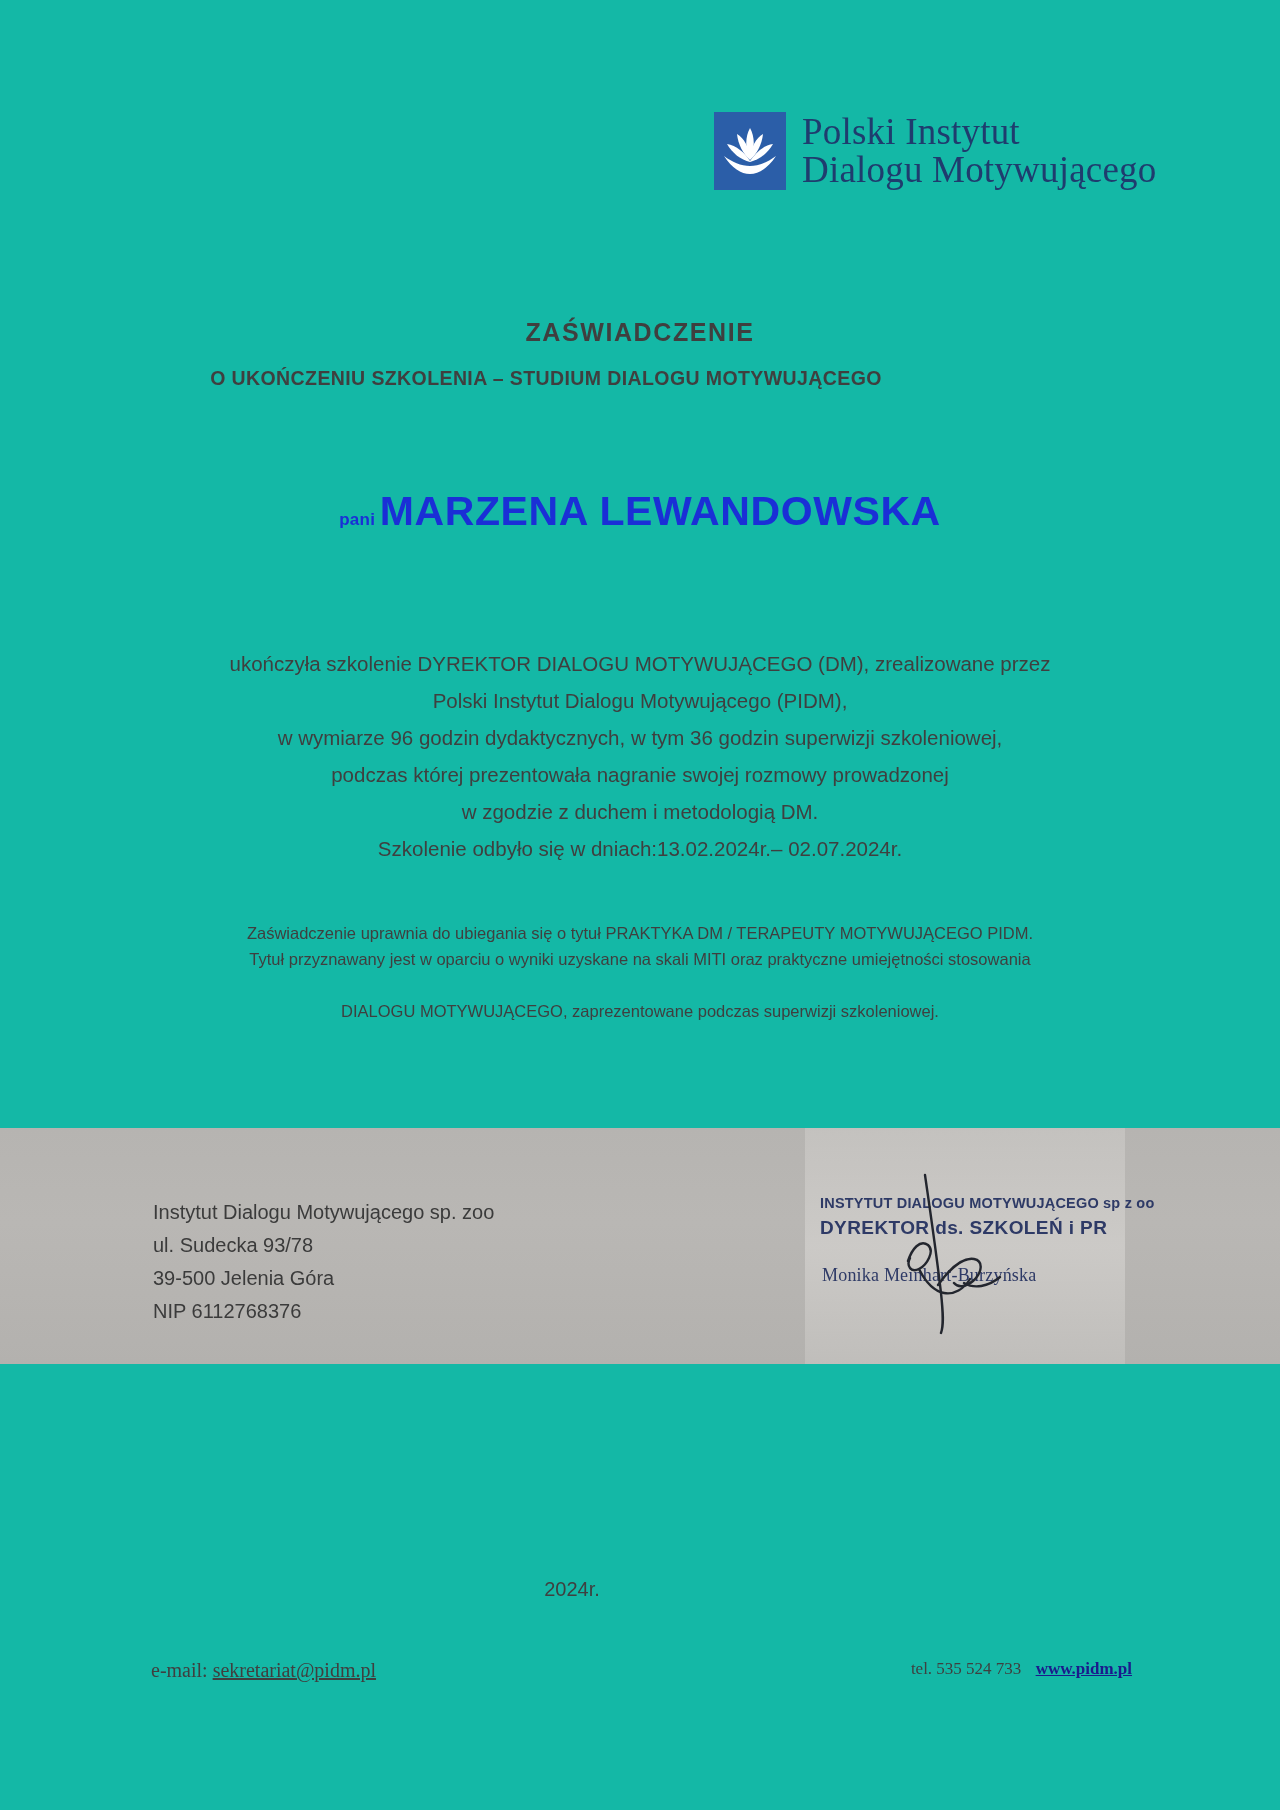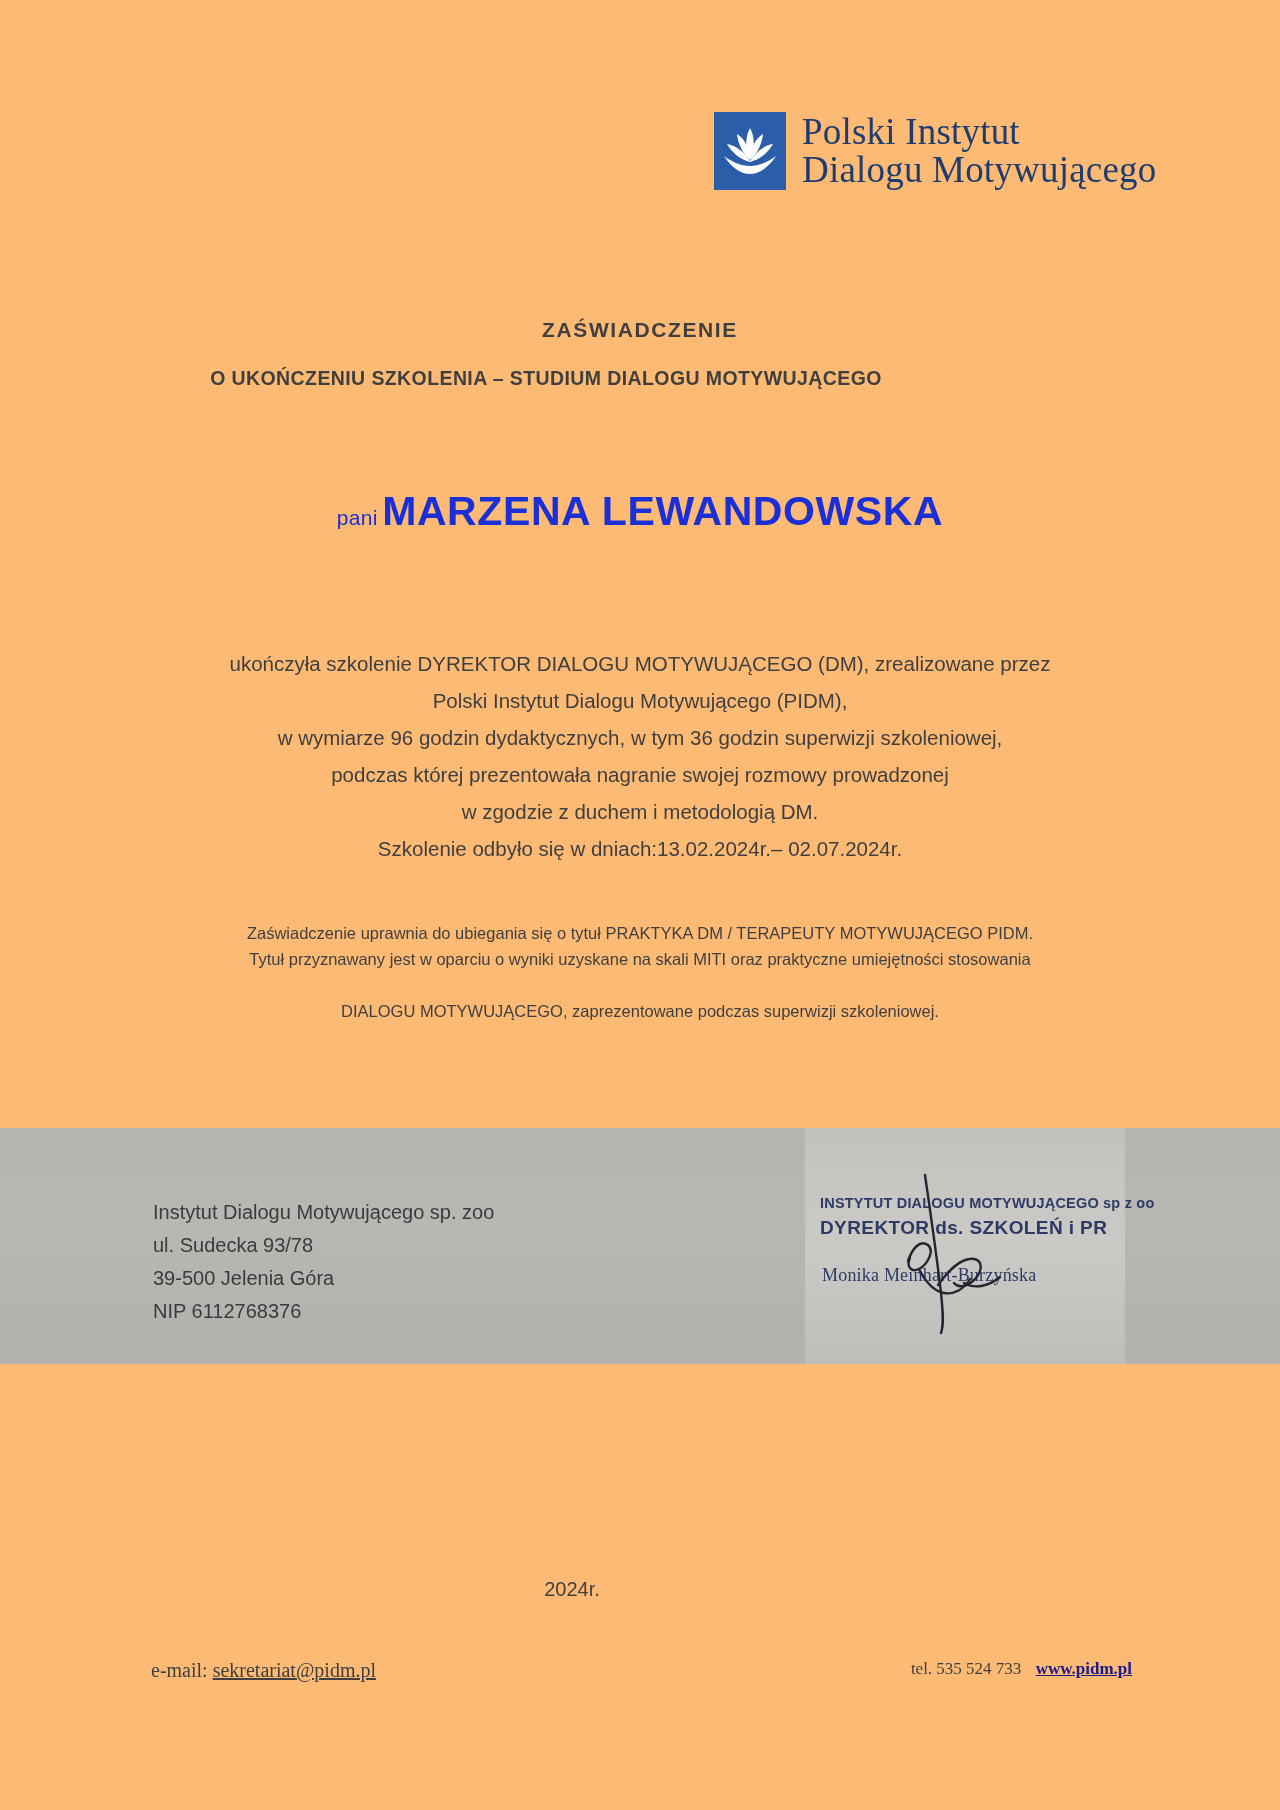--- a/index.html
+++ b/index.html
@@ -15,21 +15,21 @@
     color: #3f3f3f;
     overflow: hidden;
   }
 
   .page {
     position: absolute;
     left: 0;
     top: 0;
     width: 1280px;
     height: 1810px;
-    background: #fdba74;
+    background: #14b8a6;
   }
 
   
   .logo-block {
     position: absolute;
     left: 714px;
     top: 112px;
     display: flex;
     align-items: center;
     gap: 16px;
@@ -62,21 +62,21 @@
     letter-spacing: 0.2px;
   }
 
   
   .title-main {
     position: absolute;
     left: 0;
     top: 318px;
     width: 1280px;
     text-align: center;
-    font-size: 21px;
+    font-size: 25px;
     font-weight: bold;
     letter-spacing: 1.6px;
     color: #3f3f3f;
   }
   .title-sub {
     position: absolute;
     left: 0;
     top: 367px;
     width: 1092px;
     text-align: center;
@@ -90,22 +90,22 @@
   .recipient {
     position: absolute;
     left: 0;
     top: 488px;
     width: 1280px;
     text-align: center;
     color: #1a2fd6;
     white-space: nowrap;
   }
   .recipient .prefix {
-    font-size: 21px;
-    font-weight: normal;
+    font-size: 17px;
+    font-weight: bold;
     letter-spacing: 0.3px;
   }
   .recipient .name {
     font-size: 41px;
     font-weight: bold;
     letter-spacing: 0.6px;
   }
 
   
   .body-block {

